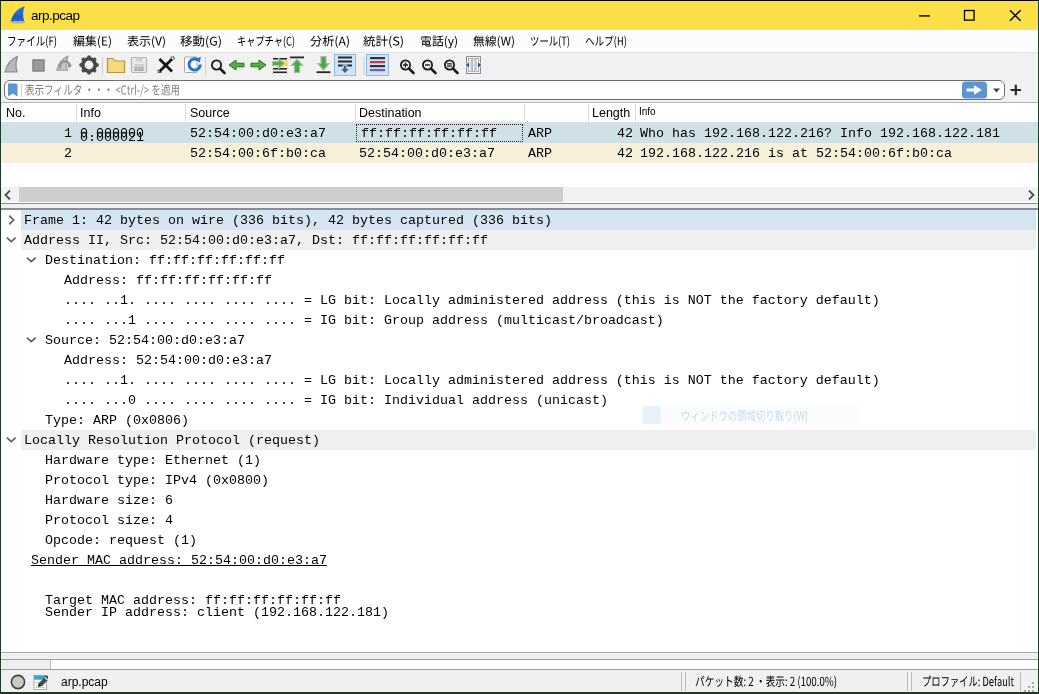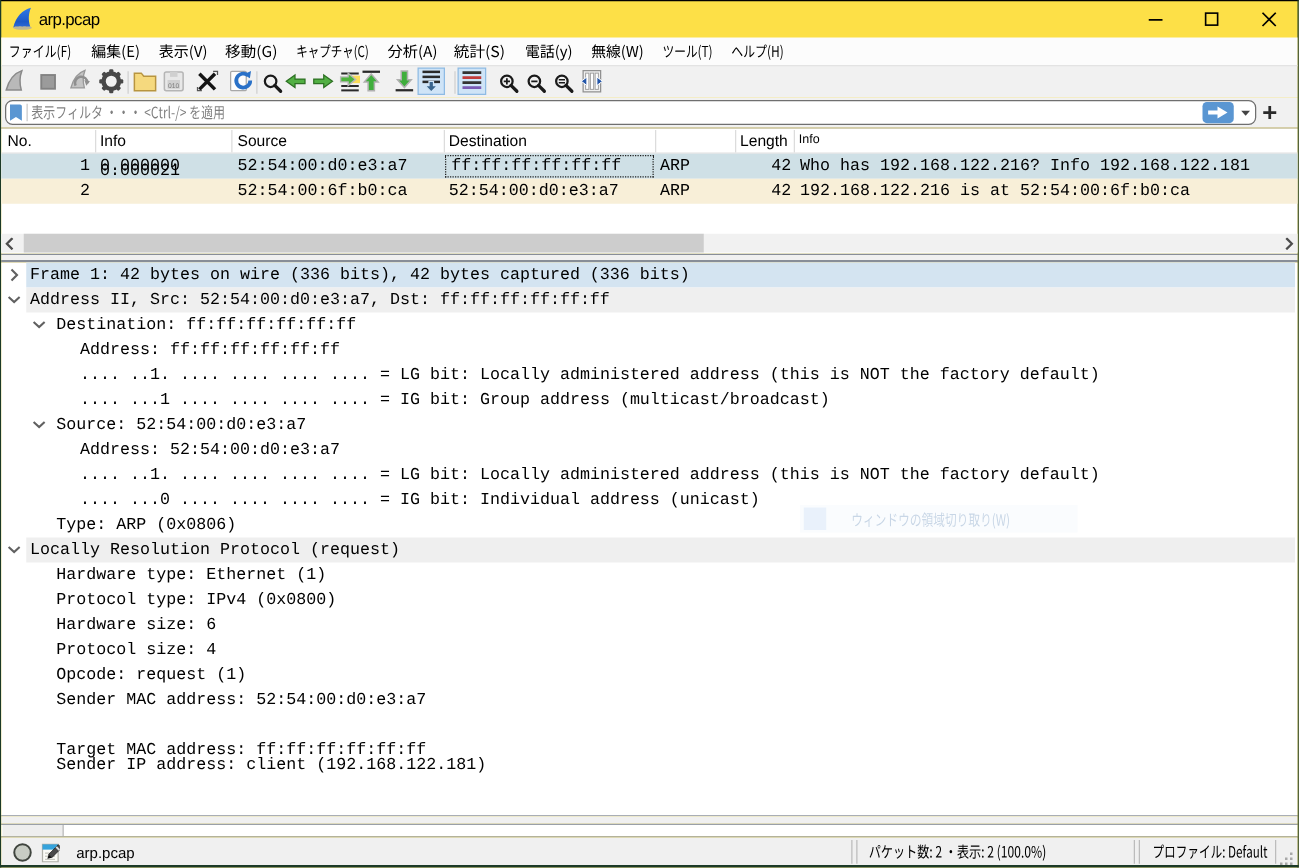--- a/index.html
+++ b/index.html
@@ -202,21 +202,21 @@
 <div class="abs mono" style="left:64px;top:353px;">Address: 52:54:00:d0:e3:a7</div>
 <div class="abs mono" style="left:64px;top:373px;">.... ..1. .... .... .... .... = LG bit: Locally administered address (this is NOT the factory default)</div>
 <div class="abs mono" style="left:64px;top:393px;">.... ...0 .... .... .... .... = IG bit: Individual address (unicast)</div>
 <div class="abs mono" style="left:45px;top:413px;">Type: ARP (0x0806)</div>
 <div class="abs mono" style="left:24px;top:433px;">Locally Resolution Protocol (request)</div>
 <div class="abs mono" style="left:45px;top:453px;">Hardware type: Ethernet (1)</div>
 <div class="abs mono" style="left:45px;top:473px;">Protocol type: IPv4 (0x0800)</div>
 <div class="abs mono" style="left:45px;top:493px;">Hardware size: 6</div>
 <div class="abs mono" style="left:45px;top:513px;">Protocol size: 4</div>
 <div class="abs mono" style="left:45px;top:533px;">Opcode: request (1)</div>
-<div class="abs mono" style="left:45px;top:553px;">Sender MAC address: 52:54:00:d0:e3:a7</div>
+<div class="abs mono" style="left:31px;top:553px;text-decoration:underline;">Sender MAC address: 52:54:00:d0:e3:a7</div>
 <div class="abs mono" style="left:45px;top:573px;margin-top:32px;">Sender IP address: client (192.168.122.181)</div>
 <div class="abs mono" style="left:45px;top:593px;">Target MAC address: ff:ff:ff:ff:ff:ff</div>
 <div class="abs" style="left:640px;top:404px;width:222px;height:22px;background:#fafcfe;"></div>
 <div class="abs" style="left:643px;top:406px;width:18px;height:18px;background:#e9f1fb;"></div>
 <svg class="abs" style="left:0;top:404px;" width="1039" height="24" viewBox="0 0 1039 24">
 <path transform="translate(681,16.5) scale(0.7496,1)" d="M6.8 -10.0Q6.7 -9.7 6.7 -9.5Q6.7 -9.3 6.7 -9.1Q6.7 -8.9 6.7 -8.6Q6.7 -8.3 6.7 -8.0Q6.7 -7.6 6.7 -7.4H5.6Q5.6 -7.7 5.6 -8.0Q5.6 -8.3 5.6 -8.6Q5.6 -8.9 5.6 -9.1Q5.6 -9.3 5.6 -9.5Q5.6 -9.7 5.6 -10.0ZM11.0 -7.6Q11.0 -7.5 10.9 -7.2Q10.9 -7.0 10.8 -6.8Q10.8 -6.5 10.7 -6.0Q10.6 -5.5 10.4 -5.0Q10.3 -4.5 10.1 -4.0Q9.9 -3.5 9.6 -3.1Q9.1 -2.3 8.4 -1.6Q7.7 -0.9 6.8 -0.4Q5.8 0.1 4.7 0.5L3.9 -0.5Q4.2 -0.5 4.5 -0.6Q4.9 -0.7 5.1 -0.8Q5.8 -1.0 6.4 -1.4Q7.0 -1.8 7.6 -2.3Q8.2 -2.8 8.5 -3.3Q8.9 -3.9 9.1 -4.5Q9.4 -5.2 9.5 -5.8Q9.7 -6.4 9.7 -7.0H2.7Q2.7 -6.8 2.7 -6.5Q2.7 -6.2 2.7 -5.8Q2.7 -5.5 2.7 -5.2Q2.7 -4.9 2.7 -4.7Q2.7 -4.6 2.8 -4.4Q2.8 -4.1 2.8 -4.0H1.7Q1.7 -4.2 1.7 -4.4Q1.7 -4.6 1.7 -4.8Q1.7 -5.0 1.7 -5.2Q1.7 -5.5 1.7 -5.9Q1.7 -6.2 1.7 -6.5Q1.7 -6.8 1.7 -7.0Q1.7 -7.2 1.7 -7.5Q1.7 -7.8 1.7 -8.0Q2.0 -7.9 2.3 -7.9Q2.5 -7.9 2.9 -7.9H9.5Q9.8 -7.9 10.0 -7.9Q10.2 -8.0 10.3 -8.0Z M14.0 -3.2Q14.9 -3.4 15.7 -3.7Q16.5 -4.1 17.3 -4.4Q18.0 -4.8 18.5 -5.1Q19.1 -5.5 19.7 -5.9Q20.2 -6.4 20.7 -6.8Q21.2 -7.3 21.5 -7.7L22.3 -6.9Q21.9 -6.5 21.4 -6.1Q20.9 -5.6 20.2 -5.1Q19.6 -4.7 19.0 -4.3Q18.6 -4.0 18.1 -3.8Q17.5 -3.5 17.0 -3.2Q16.4 -3.0 15.8 -2.7Q15.1 -2.5 14.5 -2.3ZM18.4 -4.5 19.5 -4.8V-0.1Q19.5 0.1 19.5 0.3Q19.5 0.5 19.5 0.7Q19.5 0.9 19.5 1.0H18.4Q18.4 0.9 18.4 0.7Q18.4 0.5 18.4 0.3Q18.4 0.1 18.4 -0.1Z M27.8 -9.2Q28.2 -8.9 28.6 -8.6Q29.0 -8.3 29.5 -7.9Q30.0 -7.5 30.4 -7.2Q30.8 -6.8 31.0 -6.6L30.2 -5.8Q30.0 -6.0 29.6 -6.4Q29.2 -6.7 28.8 -7.1Q28.4 -7.5 27.9 -7.8Q27.5 -8.2 27.1 -8.4ZM26.8 -0.8Q27.9 -0.9 28.8 -1.2Q29.7 -1.5 30.4 -1.9Q31.2 -2.2 31.8 -2.6Q32.7 -3.2 33.5 -4.0Q34.3 -4.8 35.0 -5.6Q35.6 -6.4 35.9 -7.2L36.5 -6.1Q36.1 -5.4 35.5 -4.6Q34.9 -3.8 34.1 -3.0Q33.3 -2.3 32.3 -1.7Q31.7 -1.3 31.0 -0.9Q30.2 -0.6 29.3 -0.3Q28.5 0.0 27.4 0.2Z M45.7 -9.0Q45.9 -8.8 46.1 -8.4Q46.3 -8.1 46.5 -7.8Q46.7 -7.4 46.8 -7.1L46.1 -6.8Q46.0 -7.1 45.8 -7.4Q45.6 -7.8 45.4 -8.1Q45.2 -8.4 45.0 -8.7ZM47.2 -9.6Q47.4 -9.4 47.6 -9.1Q47.8 -8.8 48.0 -8.4Q48.2 -8.1 48.4 -7.8L47.7 -7.4Q47.5 -7.8 47.3 -8.1Q47.1 -8.4 46.9 -8.7Q46.7 -9.0 46.5 -9.3ZM41.3 -0.9Q41.3 -1.1 41.3 -1.6Q41.3 -2.2 41.3 -2.9Q41.3 -3.6 41.3 -4.4Q41.3 -5.3 41.3 -6.0Q41.3 -6.8 41.3 -7.4Q41.3 -7.9 41.3 -8.2Q41.3 -8.5 41.3 -8.8Q41.3 -9.2 41.2 -9.5H42.4Q42.4 -9.2 42.4 -8.9Q42.4 -8.5 42.4 -8.2Q42.4 -7.7 42.4 -7.0Q42.4 -6.4 42.4 -5.6Q42.4 -4.8 42.4 -4.1Q42.4 -3.3 42.4 -2.7Q42.4 -2.0 42.4 -1.5Q42.4 -1.1 42.4 -0.9Q42.4 -0.7 42.4 -0.5Q42.4 -0.2 42.4 0.1Q42.4 0.3 42.4 0.5H41.2Q41.3 0.2 41.3 -0.2Q41.3 -0.6 41.3 -0.9ZM42.1 -6.2Q42.8 -6.1 43.5 -5.8Q44.2 -5.5 45.0 -5.2Q45.8 -5.0 46.5 -4.7Q47.2 -4.4 47.7 -4.1L47.3 -3.1Q46.7 -3.3 46.1 -3.6Q45.4 -3.9 44.7 -4.2Q44.0 -4.5 43.3 -4.7Q42.6 -5.0 42.1 -5.1Z M56.8 -10.0Q56.7 -9.7 56.7 -9.5Q56.7 -9.3 56.7 -9.1Q56.7 -8.9 56.7 -8.6Q56.7 -8.3 56.7 -8.0Q56.7 -7.6 56.7 -7.4H55.6Q55.6 -7.7 55.6 -8.0Q55.6 -8.3 55.6 -8.6Q55.6 -8.9 55.6 -9.1Q55.6 -9.3 55.6 -9.5Q55.6 -9.7 55.6 -10.0ZM61.0 -7.6Q61.0 -7.5 60.9 -7.2Q60.9 -7.0 60.8 -6.8Q60.8 -6.5 60.7 -6.0Q60.6 -5.5 60.4 -5.0Q60.3 -4.5 60.1 -4.0Q59.9 -3.5 59.6 -3.1Q59.1 -2.3 58.4 -1.6Q57.7 -0.9 56.8 -0.4Q55.8 0.1 54.7 0.5L53.9 -0.5Q54.2 -0.5 54.5 -0.6Q54.9 -0.7 55.1 -0.8Q55.8 -1.0 56.4 -1.4Q57.0 -1.8 57.6 -2.3Q58.2 -2.8 58.5 -3.3Q58.9 -3.9 59.1 -4.5Q59.4 -5.2 59.5 -5.8Q59.7 -6.4 59.7 -7.0H52.7Q52.7 -6.8 52.7 -6.5Q52.7 -6.2 52.7 -5.8Q52.7 -5.5 52.7 -5.2Q52.7 -4.9 52.7 -4.7Q52.7 -4.6 52.8 -4.4Q52.8 -4.1 52.8 -4.0H51.7Q51.7 -4.2 51.7 -4.4Q51.7 -4.6 51.7 -4.8Q51.7 -5.0 51.7 -5.2Q51.7 -5.5 51.7 -5.9Q51.7 -6.2 51.7 -6.5Q51.7 -6.8 51.7 -7.0Q51.7 -7.2 51.7 -7.5Q51.7 -7.8 51.7 -8.0Q52.0 -7.9 52.3 -7.9Q52.5 -7.9 52.9 -7.9H59.5Q59.8 -7.9 60.0 -7.9Q60.2 -8.0 60.3 -8.0Z M69.5 -8.5Q69.4 -7.6 69.2 -6.5Q69.0 -5.4 68.7 -4.4Q68.4 -3.2 67.9 -2.3Q67.4 -1.4 66.9 -1.0Q66.4 -0.5 65.8 -0.5Q65.3 -0.5 64.8 -1.0Q64.2 -1.4 63.9 -2.1Q63.6 -2.9 63.6 -3.9Q63.6 -4.9 64.0 -5.8Q64.4 -6.7 65.2 -7.4Q65.9 -8.2 66.9 -8.6Q67.9 -9.0 69.1 -9.0Q70.2 -9.0 71.0 -8.6Q71.9 -8.3 72.6 -7.6Q73.2 -7.0 73.5 -6.2Q73.9 -5.3 73.9 -4.4Q73.9 -3.1 73.3 -2.1Q72.7 -1.1 71.7 -0.4Q70.6 0.2 69.2 0.4L68.6 -0.5Q68.9 -0.6 69.2 -0.6Q69.4 -0.7 69.7 -0.7Q70.3 -0.8 70.8 -1.1Q71.4 -1.4 71.8 -1.9Q72.3 -2.3 72.6 -3.0Q72.8 -3.6 72.8 -4.4Q72.8 -5.2 72.6 -5.8Q72.3 -6.5 71.8 -7.0Q71.4 -7.5 70.7 -7.8Q69.9 -8.1 69.0 -8.1Q68.0 -8.1 67.2 -7.7Q66.4 -7.3 65.8 -6.7Q65.2 -6.1 64.9 -5.4Q64.6 -4.7 64.6 -4.0Q64.6 -3.2 64.8 -2.7Q65.0 -2.2 65.3 -1.9Q65.6 -1.7 65.9 -1.7Q66.2 -1.7 66.5 -2.0Q66.8 -2.3 67.1 -2.9Q67.4 -3.6 67.8 -4.7Q68.0 -5.6 68.2 -6.6Q68.4 -7.6 68.5 -8.6Z M75.7 -5.3H79.9V-4.4H75.7ZM76.7 -7.3H79.8V-6.5H76.7ZM77.1 -4.8H77.9V1.0H77.1ZM79.5 -5.3H80.3V-1.6Q80.3 -1.3 80.3 -1.1Q80.2 -0.9 80.0 -0.8Q79.8 -0.7 79.4 -0.6Q79.1 -0.6 78.6 -0.6Q78.5 -0.8 78.5 -1.0Q78.4 -1.2 78.3 -1.4Q78.7 -1.4 79.0 -1.4Q79.2 -1.4 79.4 -1.4Q79.5 -1.4 79.5 -1.5Q79.5 -1.5 79.5 -1.6ZM80.6 -9.9H86.9V-9.1H80.6ZM81.9 -5.3V-4.0H85.6V-5.3ZM81.9 -3.4V-2.1H85.6V-3.4ZM81.9 -7.2V-6.0H85.6V-7.2ZM81.1 -7.9H86.5V-1.4H81.1ZM83.3 -9.5 84.3 -9.4Q84.2 -8.8 84.0 -8.3Q83.8 -7.8 83.7 -7.4L82.9 -7.5Q82.9 -7.8 83.0 -8.2Q83.1 -8.5 83.2 -8.9Q83.2 -9.2 83.3 -9.5ZM82.3 -1.2 83.1 -0.7Q82.8 -0.3 82.3 -0.0Q81.8 0.3 81.3 0.6Q80.8 0.9 80.3 1.0Q80.2 0.9 80.0 0.7Q79.8 0.5 79.6 0.4Q80.1 0.2 80.7 -0.0Q81.2 -0.3 81.6 -0.6Q82.0 -0.9 82.3 -1.2ZM84.2 -0.6 85.0 -1.1Q85.3 -0.9 85.8 -0.6Q86.2 -0.3 86.6 -0.0Q86.9 0.3 87.2 0.5L86.4 1.0Q86.2 0.8 85.8 0.5Q85.5 0.2 85.1 -0.1Q84.6 -0.4 84.2 -0.6ZM77.7 -10.5H78.2V-10.3H78.5V-10.0Q78.3 -9.5 77.9 -8.9Q77.5 -8.2 77.0 -7.6Q76.5 -6.9 75.8 -6.3Q75.7 -6.4 75.7 -6.5Q75.6 -6.7 75.4 -6.8Q75.3 -6.9 75.3 -7.0Q75.9 -7.5 76.3 -8.1Q76.8 -8.7 77.2 -9.3Q77.5 -10.0 77.7 -10.5ZM77.8 -10.5H78.5Q79.0 -10.1 79.4 -9.7Q79.9 -9.2 80.3 -8.8Q80.7 -8.4 80.9 -8.0L80.3 -7.2Q80.1 -7.6 79.7 -8.1Q79.3 -8.5 78.9 -9.0Q78.4 -9.5 78.0 -9.8H77.8Z M88.0 -7.4H91.4V-6.6H88.0ZM89.4 -10.4H90.2V-2.0H89.4ZM87.9 -1.6Q88.6 -1.9 89.5 -2.3Q90.5 -2.8 91.4 -3.2L91.7 -2.4Q90.8 -1.9 89.9 -1.5Q89.0 -1.0 88.3 -0.7ZM91.6 -8.6H99.4V-7.8H91.6ZM91.2 -1.3Q91.7 -1.4 92.5 -1.6Q93.2 -1.8 94.0 -2.0Q94.8 -2.2 95.6 -2.4L95.7 -1.6Q94.6 -1.3 93.4 -1.0Q92.3 -0.6 91.4 -0.4ZM95.8 -10.5H96.7Q96.7 -9.0 96.7 -7.7Q96.8 -6.3 96.9 -5.1Q97.0 -3.9 97.1 -3.0Q97.3 -2.0 97.5 -1.3Q97.7 -0.6 97.9 -0.3Q98.2 0.1 98.4 0.1Q98.6 0.1 98.7 -0.3Q98.8 -0.7 98.8 -1.7Q99.0 -1.6 99.2 -1.4Q99.4 -1.3 99.5 -1.2Q99.4 -0.4 99.3 0.1Q99.2 0.6 98.9 0.8Q98.7 1.0 98.3 1.0Q97.8 1.0 97.4 0.6Q97.1 0.1 96.8 -0.6Q96.5 -1.4 96.3 -2.5Q96.1 -3.5 96.0 -4.8Q95.9 -6.1 95.8 -7.5Q95.8 -9.0 95.8 -10.5ZM97.2 -10.0 97.7 -10.5Q98.1 -10.2 98.6 -9.8Q99.0 -9.5 99.2 -9.2L98.7 -8.6Q98.4 -8.9 98.0 -9.3Q97.6 -9.7 97.2 -10.0ZM98.3 -6.6 99.1 -6.4Q98.5 -4.0 97.3 -2.1Q96.2 -0.3 94.5 0.9Q94.4 0.8 94.3 0.7Q94.2 0.6 94.0 0.5Q93.9 0.3 93.8 0.3Q95.5 -0.8 96.6 -2.6Q97.7 -4.3 98.3 -6.6ZM92.7 -5.8V-3.7H94.3V-5.8ZM92.0 -6.6H95.1V-3.0H92.0Z M105.0 -9.4H111.2V-8.5H105.0ZM110.8 -9.4H111.8Q111.8 -9.4 111.8 -9.3Q111.7 -9.2 111.7 -9.1Q111.7 -8.9 111.7 -8.9Q111.7 -6.5 111.6 -4.8Q111.6 -3.2 111.5 -2.1Q111.4 -1.1 111.3 -0.5Q111.1 0.1 111.0 0.3Q110.8 0.6 110.5 0.7Q110.3 0.8 110.0 0.9Q109.7 0.9 109.2 0.9Q108.7 0.9 108.2 0.9Q108.2 0.6 108.1 0.4Q108.0 0.1 107.9 -0.1Q108.5 -0.1 108.9 -0.0Q109.4 -0.0 109.6 -0.0Q109.8 -0.0 109.9 -0.1Q110.0 -0.1 110.1 -0.3Q110.2 -0.4 110.3 -1.0Q110.4 -1.5 110.5 -2.6Q110.6 -3.6 110.7 -5.2Q110.7 -6.8 110.8 -9.2ZM100.4 -6.5 105.6 -7.6 105.8 -6.8 100.5 -5.6ZM101.9 -10.1H102.8V-2.8Q102.8 -2.5 102.9 -2.4Q102.9 -2.3 103.2 -2.3Q103.2 -2.3 103.4 -2.3Q103.6 -2.3 103.7 -2.3Q103.9 -2.3 104.1 -2.3Q104.2 -2.3 104.3 -2.3Q104.5 -2.3 104.6 -2.4Q104.6 -2.6 104.7 -2.9Q104.7 -3.3 104.7 -4.1Q104.9 -3.9 105.1 -3.8Q105.4 -3.7 105.6 -3.7Q105.5 -2.8 105.4 -2.3Q105.3 -1.8 105.1 -1.6Q104.8 -1.4 104.4 -1.4Q104.3 -1.4 104.1 -1.4Q103.9 -1.4 103.7 -1.4Q103.5 -1.4 103.3 -1.4Q103.1 -1.4 103.1 -1.4Q102.6 -1.4 102.3 -1.5Q102.1 -1.6 102.0 -1.9Q101.9 -2.3 101.9 -2.8ZM107.2 -9.0H108.2Q108.1 -7.8 108.1 -6.6Q108.0 -5.4 107.8 -4.3Q107.6 -3.2 107.3 -2.2Q106.9 -1.2 106.2 -0.4Q105.6 0.4 104.5 1.0Q104.4 0.9 104.2 0.7Q104.0 0.4 103.9 0.3Q104.8 -0.2 105.4 -1.0Q106.1 -1.7 106.4 -2.7Q106.8 -3.6 106.9 -4.6Q107.1 -5.6 107.2 -6.7Q107.2 -7.9 107.2 -9.0Z M116.7 -9.9Q116.6 -9.5 116.5 -9.1Q116.5 -8.6 116.4 -8.1Q116.3 -7.6 116.2 -7.2Q116.2 -6.7 116.2 -6.4Q116.4 -6.9 116.7 -7.4Q117.0 -7.9 117.5 -8.3Q117.9 -8.7 118.4 -9.0Q119.0 -9.2 119.6 -9.2Q120.4 -9.2 121.0 -8.7Q121.7 -8.2 122.0 -7.2Q122.4 -6.2 122.4 -4.9Q122.4 -3.6 122.0 -2.7Q121.6 -1.7 120.9 -1.1Q120.2 -0.4 119.3 0.0Q118.3 0.4 117.1 0.6L116.5 -0.3Q117.6 -0.4 118.4 -0.7Q119.3 -1.0 120.0 -1.6Q120.6 -2.1 121.0 -2.9Q121.4 -3.7 121.4 -4.9Q121.4 -5.9 121.2 -6.7Q120.9 -7.4 120.5 -7.9Q120.1 -8.3 119.4 -8.3Q118.8 -8.3 118.3 -7.9Q117.7 -7.6 117.3 -7.0Q116.8 -6.4 116.6 -5.7Q116.3 -5.0 116.2 -4.4Q116.2 -4.0 116.2 -3.7Q116.2 -3.3 116.3 -2.9L115.3 -2.8Q115.2 -3.2 115.2 -3.7Q115.2 -4.2 115.2 -4.8Q115.2 -5.2 115.2 -5.8Q115.2 -6.3 115.3 -6.9Q115.3 -7.4 115.4 -7.9Q115.5 -8.4 115.5 -8.8Q115.6 -9.1 115.6 -9.4Q115.6 -9.6 115.6 -9.9Z M131.4 -8.8H136.0V-7.9H131.4ZM125.6 -9.7H131.7V-8.8H125.6ZM127.1 -7.2H130.3V-6.3H127.1ZM127.1 -4.6H130.3V-3.7H127.1ZM135.7 -8.8H135.9L136.1 -8.8L136.7 -8.6Q136.4 -6.2 135.7 -4.3Q134.9 -2.5 133.9 -1.2Q132.8 0.0 131.5 0.8Q131.4 0.6 131.2 0.4Q131.0 0.2 130.9 0.1Q132.1 -0.6 133.1 -1.8Q134.1 -3.0 134.8 -4.7Q135.5 -6.4 135.7 -8.6ZM132.5 -7.8Q132.9 -6.0 133.5 -4.5Q134.1 -2.9 135.0 -1.7Q135.9 -0.6 137.2 0.1Q137.1 0.2 137.0 0.3Q136.9 0.5 136.7 0.6Q136.6 0.7 136.6 0.9Q135.2 0.1 134.2 -1.1Q133.3 -2.4 132.7 -4.0Q132.0 -5.7 131.6 -7.6ZM126.6 -9.4H127.5V-1.3H126.6ZM129.9 -9.4H130.8V1.0H129.9ZM125.3 -1.5Q126.0 -1.6 126.8 -1.7Q127.6 -1.8 128.5 -2.0Q129.4 -2.1 130.3 -2.2L130.3 -1.4Q129.0 -1.2 127.8 -1.0Q126.5 -0.8 125.5 -0.6Z M141.7 -9.9Q141.6 -9.5 141.5 -9.1Q141.5 -8.6 141.4 -8.1Q141.3 -7.6 141.2 -7.2Q141.2 -6.7 141.2 -6.4Q141.4 -6.9 141.7 -7.4Q142.0 -7.9 142.5 -8.3Q142.9 -8.7 143.4 -9.0Q144.0 -9.2 144.6 -9.2Q145.4 -9.2 146.0 -8.7Q146.7 -8.2 147.0 -7.2Q147.4 -6.2 147.4 -4.9Q147.4 -3.6 147.0 -2.7Q146.6 -1.7 145.9 -1.1Q145.2 -0.4 144.3 0.0Q143.3 0.4 142.1 0.6L141.5 -0.3Q142.6 -0.4 143.4 -0.7Q144.3 -1.0 145.0 -1.6Q145.6 -2.1 146.0 -2.9Q146.4 -3.7 146.4 -4.9Q146.4 -5.9 146.2 -6.7Q145.9 -7.4 145.5 -7.9Q145.1 -8.3 144.4 -8.3Q143.8 -8.3 143.3 -7.9Q142.7 -7.6 142.3 -7.0Q141.8 -6.4 141.6 -5.7Q141.3 -5.0 141.2 -4.4Q141.2 -4.0 141.2 -3.7Q141.2 -3.3 141.3 -2.9L140.3 -2.8Q140.2 -3.2 140.2 -3.7Q140.2 -4.2 140.2 -4.8Q140.2 -5.2 140.2 -5.8Q140.2 -6.3 140.3 -6.9Q140.3 -7.4 140.4 -7.9Q140.5 -8.4 140.5 -8.8Q140.6 -9.1 140.6 -9.4Q140.6 -9.6 140.6 -9.9Z M153.0 2.5Q152.1 1.0 151.6 -0.5Q151.1 -2.0 151.1 -3.9Q151.1 -5.7 151.6 -7.3Q152.1 -8.8 153.0 -10.2L153.7 -9.9Q152.9 -8.6 152.5 -7.0Q152.1 -5.5 152.1 -3.9Q152.1 -2.3 152.5 -0.7Q152.9 0.8 153.7 2.1Z M156.5 0.0 154.5 -9.2H155.7L156.7 -4.2Q156.8 -3.4 157.0 -2.7Q157.1 -2.0 157.2 -1.2H157.3Q157.5 -2.0 157.6 -2.7Q157.8 -3.4 158.0 -4.2L159.2 -9.2H160.3L161.5 -4.2Q161.7 -3.4 161.9 -2.7Q162.0 -2.0 162.2 -1.2H162.3Q162.4 -2.0 162.5 -2.7Q162.7 -3.4 162.8 -4.2L163.8 -9.2H164.9L163.0 0.0H161.6L160.2 -5.5Q160.1 -6.1 160.0 -6.6Q159.8 -7.1 159.7 -7.6H159.7Q159.6 -7.1 159.5 -6.6Q159.3 -6.1 159.2 -5.5L157.9 0.0Z M166.4 2.5 165.7 2.1Q166.5 0.8 166.9 -0.7Q167.3 -2.3 167.3 -3.9Q167.3 -5.5 166.9 -7.0Q166.5 -8.6 165.7 -9.9L166.4 -10.2Q167.3 -8.8 167.8 -7.3Q168.3 -5.7 168.3 -3.9Q168.3 -2.0 167.8 -0.5Q167.3 1.0 166.4 2.5Z" fill="#c8d6e6"></path>
 </svg>
 <div class="abs" style="left:1px;top:652px;width:1037px;height:1px;background:#a9aeb6;"></div>
 <div class="abs" style="left:1px;top:653px;width:1037px;height:6px;background:#f0f0f0;"></div>
 <div class="abs" style="left:1px;top:659px;width:1037px;height:1px;background:#9aa0a8;"></div>

